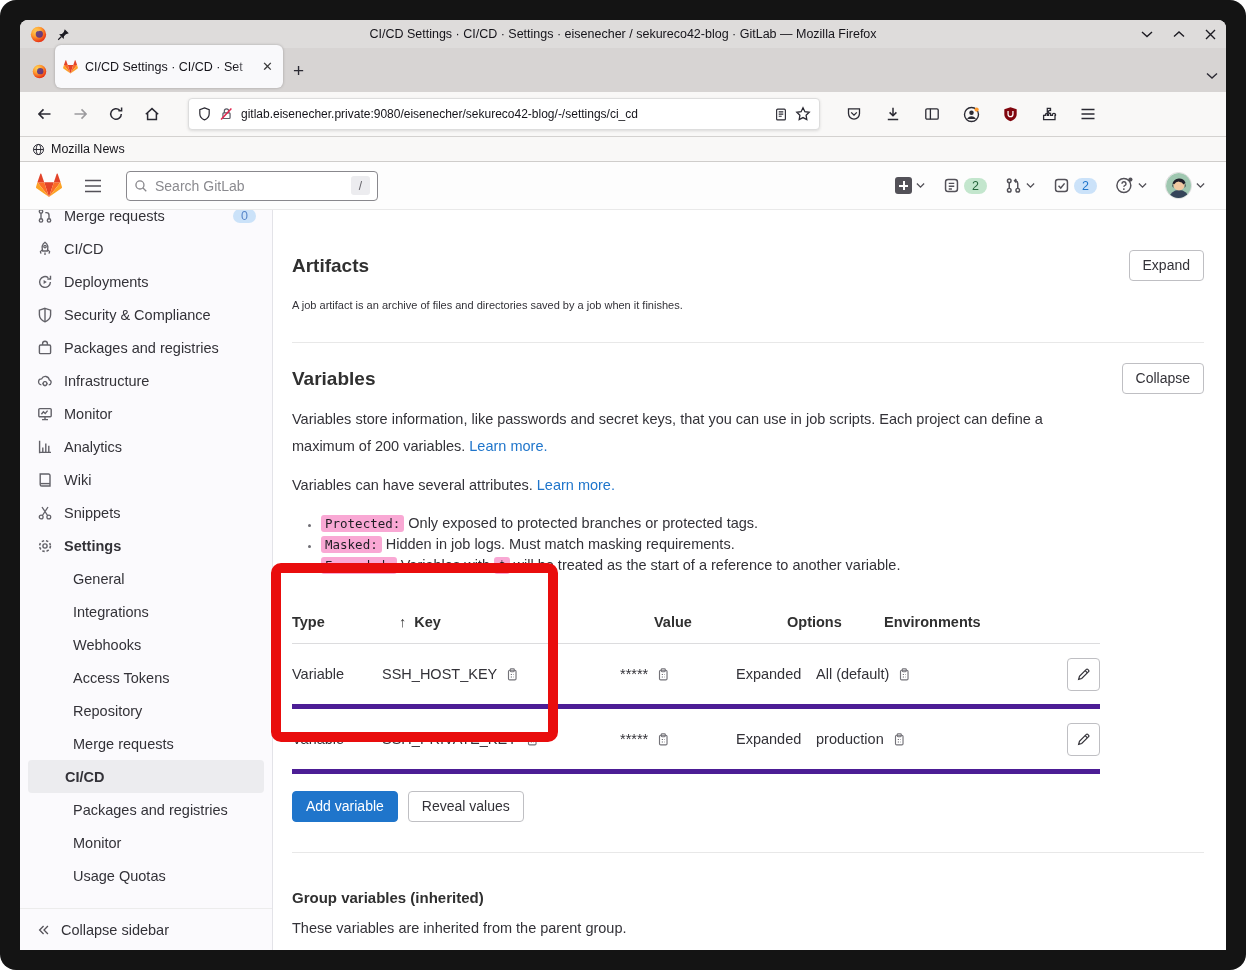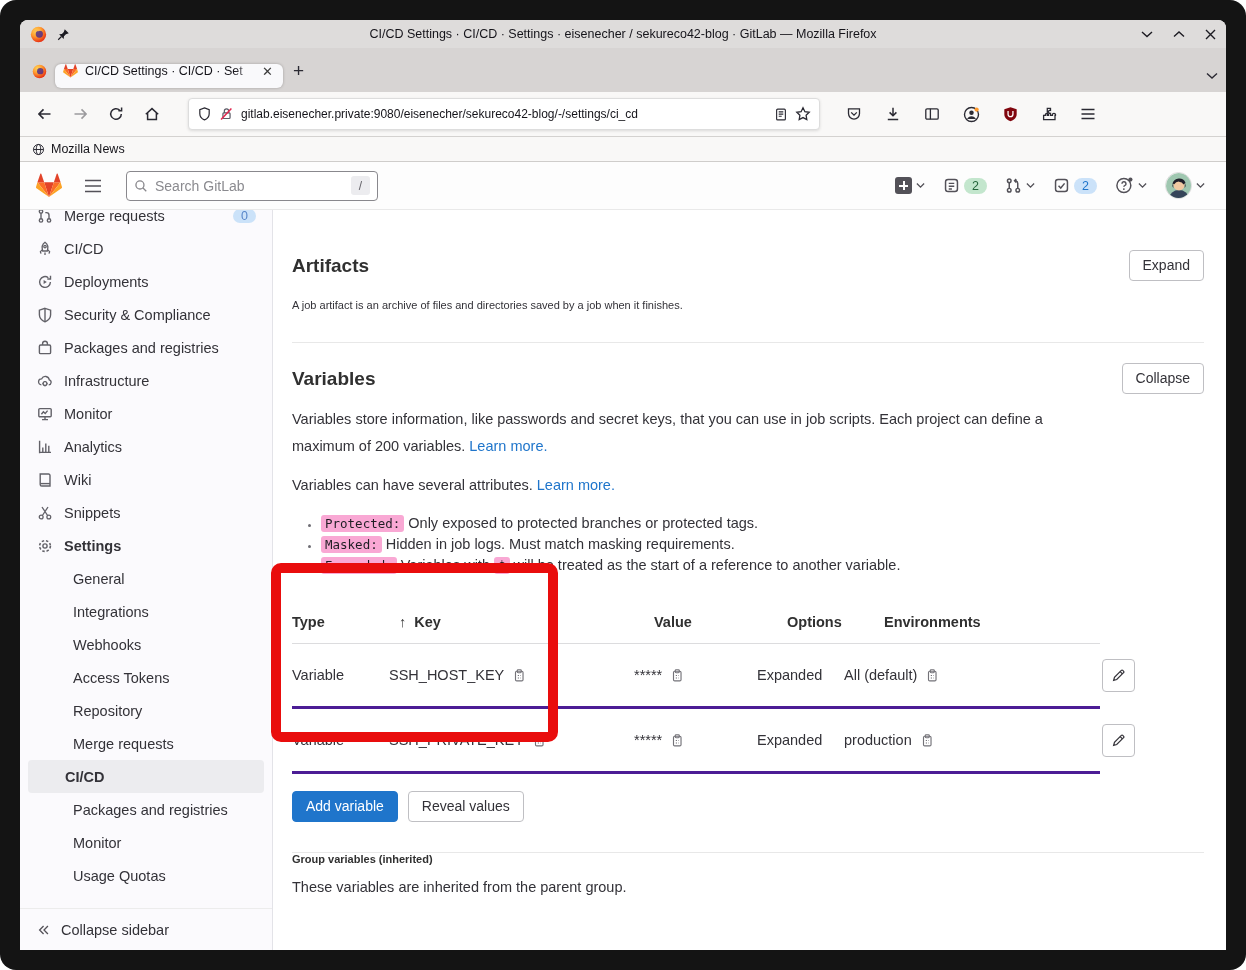--- a/index.html
+++ b/index.html
@@ -11,22 +11,22 @@
 
   
   .titlebar { height:28px; background:#dedcdb; display:flex; align-items:center; padding:0 10px; flex:0 0 auto; }
   .titlebar .tb-left { display:flex; align-items:center; gap:10px; width:220px; }
   .titlebar .tb-title { flex:1; text-align:center; font-size:12.5px; color:#15141a; white-space:nowrap; overflow:hidden; }
   .titlebar .tb-controls { width:220px; display:flex; justify-content:flex-end; gap:20px; align-items:center; }
   .tb-controls svg { display:block; }
 
   .tabstrip { height:44px; background:#d7d4d3; display:flex; align-items:flex-end; padding:0 8px; flex:0 0 auto; }
   .tabstrip-fficon { margin:0 8px 13px 4px; }
-  .tab { width:228px; height:24px; background:#f9f9fb; border-radius:6px; margin-bottom:4px;
-    display:flex; padding:0 8px; box-shadow:0 0 3px rgba(0,0,0,.25); }
+  .tab { width:228px; height:43px; background:#f9f9fb; border-radius:6px; margin-bottom:4px;
+    display:flex; align-items:center; padding:0 8px; box-shadow:0 0 3px rgba(0,0,0,.25); }
   .tab-label { flex:1; font-size:12.5px; color:#15141a; margin-left:7px; white-space:nowrap; overflow:hidden;
     -webkit-mask-image:linear-gradient(90deg,#000 85%,transparent); mask-image:linear-gradient(90deg,#000 85%,transparent); }
   .tab-close { font-size:13px; color:#3a3a3a; padding:0 2px; }
   .newtab { font-size:19px; color:#2b2a33; margin:0 0 10px 10px; font-weight:400; }
   .tablist-btn { margin-left:auto; margin-bottom:12px; }
 
   .navbar { height:45px; background:#f9f8f7; border-bottom:1px solid #d4d2d0; display:flex; align-items:center; padding:0 8px; gap:4px; flex:0 0 auto; }
   .nav-icon { width:32px; height:30px; display:flex; align-items:center; justify-content:center; border-radius:4px; }
   .urlbar { flex:1; max-width:632px; height:32px; margin-left:16px; background:#fff; border:1px solid #ddd;
     border-radius:4px; box-shadow:0 1px 3px rgba(0,0,0,.12); display:flex; align-items:center; padding:0 8px; gap:7px; }
@@ -81,27 +81,27 @@
   a.gl-link { color:#1f75cb; text-decoration:none; }
   .vars-ul { margin-top:14px; padding-left:29px; }
   .vars-ul li { font-size:14.5px; color:#333238; line-height:21px; margin:0; color:#333238; }
   .vars-ul li::marker { color:#6e6d74; font-size:11px; }
   .chip { font-family:"DejaVu Sans Mono", monospace; font-size:12.5px; background:#f9a8d4; color:#1f1e24;
     border-radius:3px; padding:1px 4px; }
 
   .var-table { width:808px; margin-top:24px; }
   .vt-row { display:grid; grid-template-columns:90px 238px 116px 80px 193px 91px; align-items:center; }
   .vt-header { height:44px; border-bottom:1px solid #dcdcde; font-weight:700; font-size:14.5px; color:#303030;gap:17px; }
-  .vt-data { height:65px; border-bottom:3px solid #4c1d95; font-size:14.5px; color:#333238;gap:7px; }
+  .vt-data { height:65px; border-bottom:5px solid #4c1d95; font-size:14.5px; color:#333238; }
   .cellflex { display:flex; align-items:center; gap:8px; }
   .vt-actions { display:flex; justify-content:flex-end; }
   .edit-btn { width:33px; height:33px; border:1px solid #bfbfc3; border-radius:4px; background:#fff;
     display:flex; align-items:center; justify-content:center; }
   .btn-row { margin-top:17px; display:flex; gap:10px; }
-  .group-title { font-size:11px; font-weight:700; color:#303030; }
+  .group-title { margin-top:36px; font-size:15px; font-weight:700; color:#303030; }
   .group-desc { margin-top:14px; font-size:14.5px; color:#333238; }
 
   .annotation { position:absolute; left:271px; top:563px; width:287px; height:179px;
     border:10px solid #e90d0d; border-radius:10px; z-index:50; pointer-events:none; }
 
   .icon { display:inline-flex; flex:0 0 auto; }
   svg { display:block; }
 </style>
 </head>
 <body>

